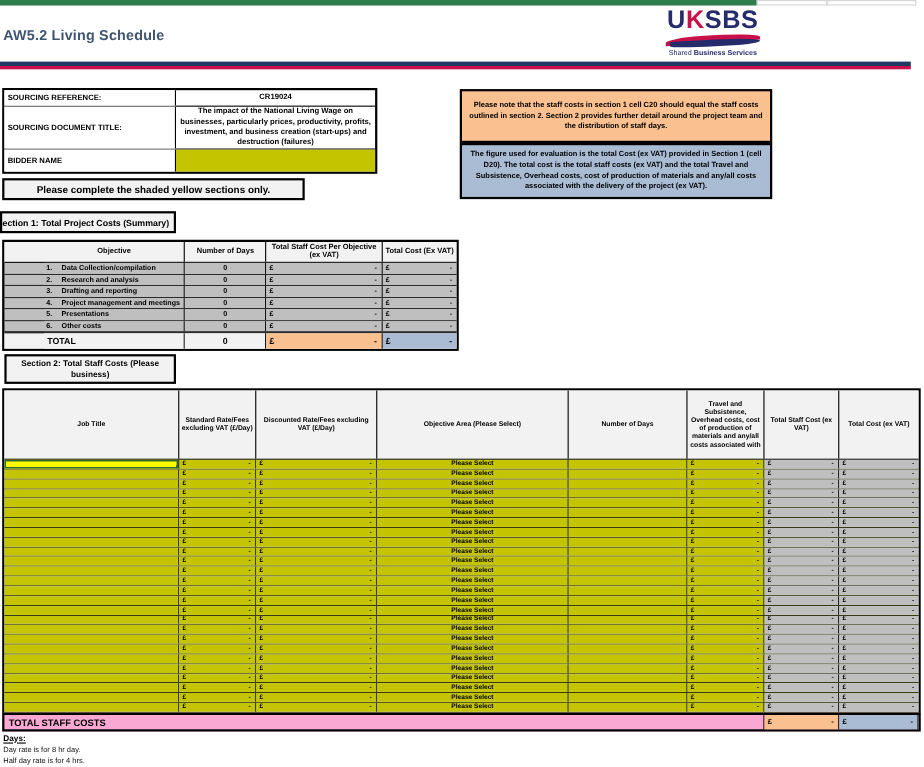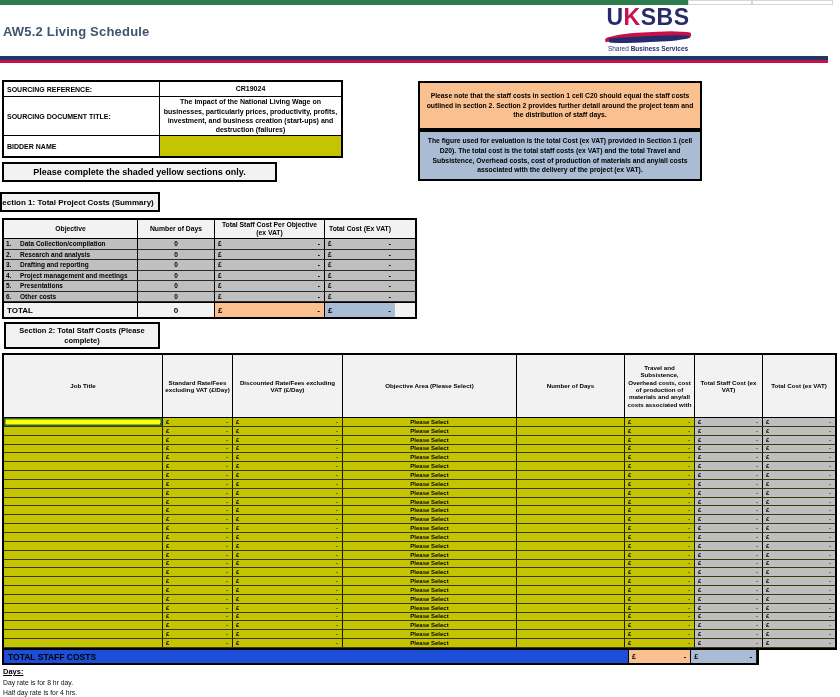--- a/index.html
+++ b/index.html
@@ -49,21 +49,21 @@
   .note2 { top:130px; height:51px; background:#A9BCD4; }
 
   
   .s1-label { position:absolute; left:0; top:192px; width:160px; height:20px; border:2px solid #000; background:#F2F2F2;
               font-size:8px; font-weight:bold; display:flex; align-items:center; white-space:nowrap; overflow:hidden; text-indent:-5px; padding-left:0; }
   .s1-table { position:absolute; left:2px; top:218px; width:415px; border:2px solid #000; background:#BFBFBF; }
   .s1-hrow { display:flex; height:19px; background:#F2F2F2; border-bottom:1.5px solid #000; }
   .s1-hcell { font-size:6.8px; font-weight:bold; text-align:center; display:flex; align-items:center; justify-content:center;
               border-right:1px solid #000; line-height:1.15; padding:0 2px; }
   .s1-row { display:flex; height:10.5px; border-bottom:1px solid #2b2b2b; }
-  .c1 { width:134px; } .c2 { width:77px; } .c3 { width:110px; } .c4 { width:70px; border-right:none !important; }
+  .c1 { width:134px;margin-left:36px; } .c2 { width:77px; } .c3 { width:110px; } .c4 { width:70px; border-right:none !important; }
   .s1-cell { font-size:6.5px; font-weight:bold; border-right:1px solid #000; display:flex; align-items:center; background:#BFBFBF; }
   .obj-num { width:16px; padding-left:2px; }
   .days-c { justify-content:center; }
   .money { justify-content:space-between; padding:0 4px 0 3px; }
   .s1-trow { display:flex; height:15px; background:#F2F2F2; border-top:0.5px solid #000; }
   .s1-trow .s1-cell { background:#F2F2F2; font-size:8px; }
   .s1-trow .peach { background:#FAC090; }
   .s1-trow .blue { background:#A9BCD4; }
   .s1-trow .total-label { padding-left:3px; }
 
@@ -76,21 +76,21 @@
               border-right:1px solid #000; line-height:1.2; padding:1px 2px; overflow:hidden; }
   .k1 { width:159px; } .k2 { width:70px; } .k3 { width:110px; } .k4 { width:174px; }
   .k5 { width:108px; } .k6 { width:70px; } .k7 { width:68px; } .k8 { width:72px; border-right:none !important; }
   .s2-row { display:flex; height:8.85px; border-bottom:1px solid #3a3a12; }
   .s2-cell { font-size:6px; font-weight:bold; display:flex; align-items:center; border-right:1px solid #1c1c08; background:#C4C400; overflow:hidden; }
   .s2-cell.gray { background:#BFBFBF; border-right:1px solid #000; }
   .obj-sel { justify-content:center; }
   .s2-row:first-child .sel-cell { background:#FFFF00; box-shadow:inset 0 0 0 1.5px #2F6B2F; position:relative; }
   .s2-row:first-child .sel-cell::after { content:""; position:absolute; right:0; bottom:0; width:2.5px; height:2.5px; background:#2F6B2F; }
 
-  .s2-total { position:absolute; left:2px; top:648px; width:757px; height:17px; border:2px solid #000; display:flex; background:#1d4ed8; }
+  .s2-total { position:absolute; left:2px; top:648px; width:835px; height:17px; border:2px solid #000; display:flex; background:#f9a8d4; }
   .s2t-label { width:691px; font-size:8.5px; font-weight:bold; display:flex; align-items:center; padding-left:4px; border-right:1px solid #000; }
   .s2t-peach { width:68px; background:#FAC090; border-right:1px solid #000; font-size:7px; font-weight:bold; }
   .s2t-blue { width:72px; background:#A9BCD4; font-size:7px; font-weight:bold; }
 
   
   .foot-notes { position:absolute; left:3px; top:667px; }
   .fn-head { font-size:7.5px; font-weight:bold; text-decoration:underline; margin-bottom:2px; }
   .fn-line { font-size:6.8px; color:#111; line-height:1.5; }
 </style>
 </head>
@@ -243,21 +243,21 @@
         <span>£</span>
           <span>-</span>
       </div>
       <div class="s1-cell c4 money blue">
         <span>£</span>
           <span>-</span>
       </div>
     </div>
   </div>
 
-  <div class="s2-label">Section 2: Total Staff Costs (Please complete)</div>
+  <div class="s2-label">Section 2: Total Staff Costs (Please business)</div>
   <div class="s2-table">
     <div class="s2-hrow">
       <div class="s2-hcell k1">Job Title</div>
       <div class="s2-hcell k2">Standard Rate/Fees excluding VAT (£/Day)</div>
       <div class="s2-hcell k3">Discounted Rate/Fees excluding VAT (£/Day)</div>
       <div class="s2-hcell k4">Objective Area (Please Select)</div>
       <div class="s2-hcell k5">Number of Days</div>
       <div class="s2-hcell k6">Travel and Subsistence, Overhead costs, cost of production of materials and any/all costs associated with</div>
       <div class="s2-hcell k7">Total Staff Cost (ex VAT)</div>
       <div class="s2-hcell k8">Total Cost (ex VAT)</div>

